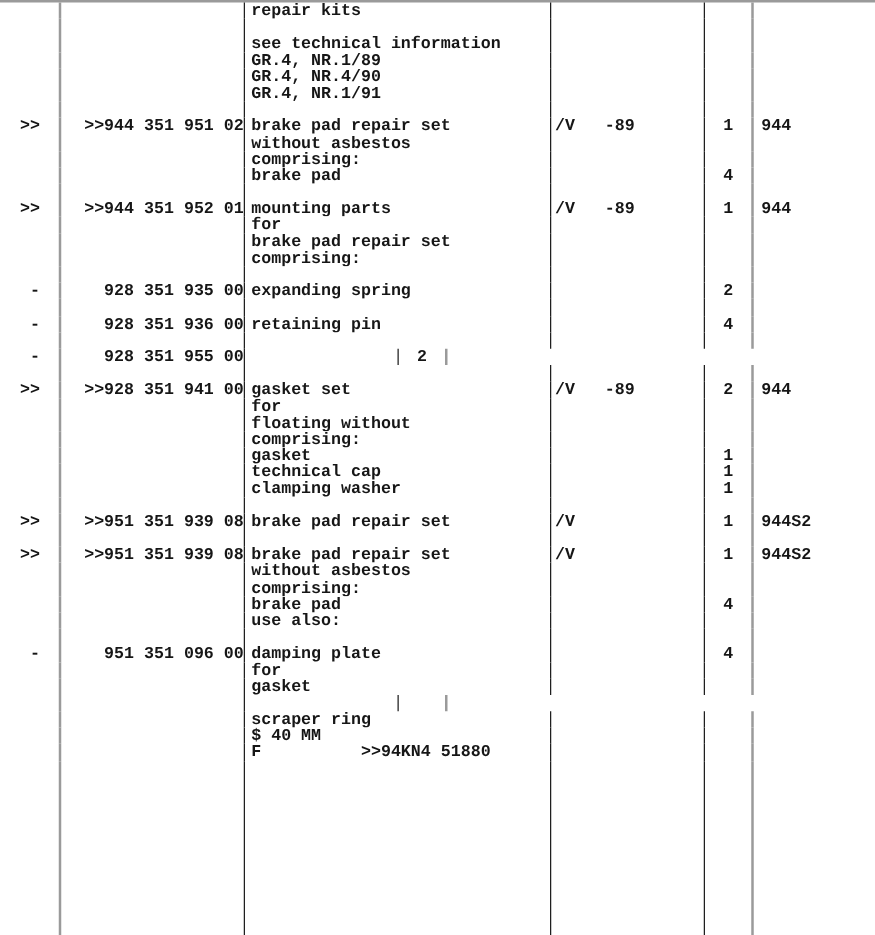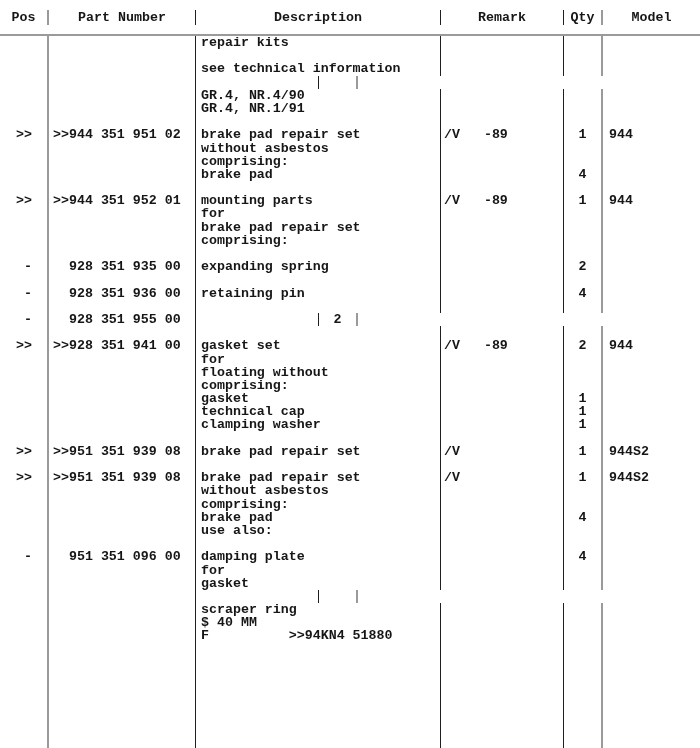--- a/index.html
+++ b/index.html
@@ -21,21 +21,21 @@
     overflow:hidden;
   }
   .row{display:flex;flex:0 0 auto;}
   .c{
     box-sizing:border-box;
     white-space:pre;
     overflow:hidden;
     flex:0 0 auto;
   }
   .c1{width:47px;}
-  .c2{width:148px;border-left:2px solid var(--gray);}
+  .c2{width:148px;border-left:2px solid var(--gray);text-align:right;}
   .c3{width:245px;border-left:1px solid var(--black);}
   .c4{width:123px;border-left:1px solid var(--black);}
   .c5{width:38px;border-left:1px solid var(--black);}
   .c6{width:99px;border-left:2px solid var(--gray);}
 
   .header{height:34px;align-items:center;}
   .header .c{text-align:center;}
 
   .hsep{height:2px;background:var(--gray);flex:0 0 auto;}
 
@@ -47,28 +47,20 @@
   .bodyrow .c5{text-align:center;}
   .bodyrow .c6{padding-left:6px;}
 
   .filler{flex:1 1 auto;}
 </style>
 </head>
 <body>
 
 <div class="page">
 
-  <div class="row header">
-    <div class="c c1">Pos</div>
-    <div class="c c2">Part Number</div>
-    <div class="c c3">Description</div>
-    <div class="c c4">Remark</div>
-    <div class="c c5">Qty</div>
-    <div class="c c6">Model</div>
-  </div>
 
   <div class="hsep"></div>
 
   <div id="table-body">
   <div class="row bodyrow">
     <div class="c c1"></div>
     <div class="c c2"></div>
     <div class="c c3">repair kits</div>
     <div class="c c4"></div>
     <div class="c c5"></div>
@@ -89,20 +81,21 @@
     <div class="c c2"></div>
     <div class="c c3">see technical information</div>
     <div class="c c4"></div>
     <div class="c c5"></div>
     <div class="c c6"></div>
   </div>
 
   <div class="row bodyrow">
     <div class="c c1"></div>
     <div class="c c2"></div>
+    <div class="c c3">GR.4, NR.1/89</div>
     <div class="c c4"></div>
     <div class="c c5"></div>
     <div class="c c6"></div>
   </div>
 
   <div class="row bodyrow">
     <div class="c c1"></div>
     <div class="c c2"></div>
     <div class="c c3">GR.4, NR.4/90</div>
     <div class="c c4"></div>

